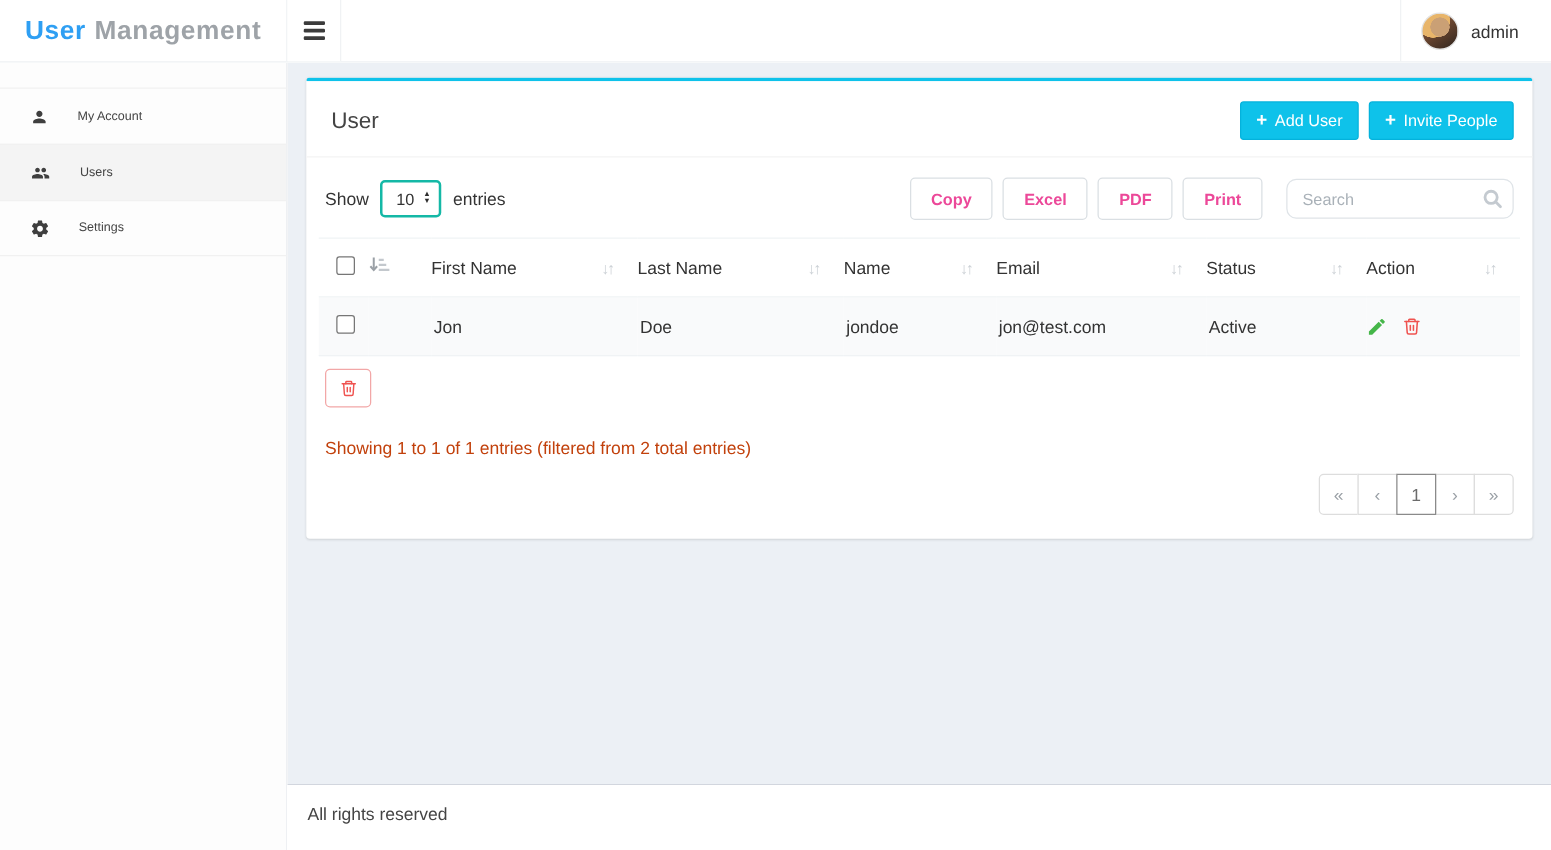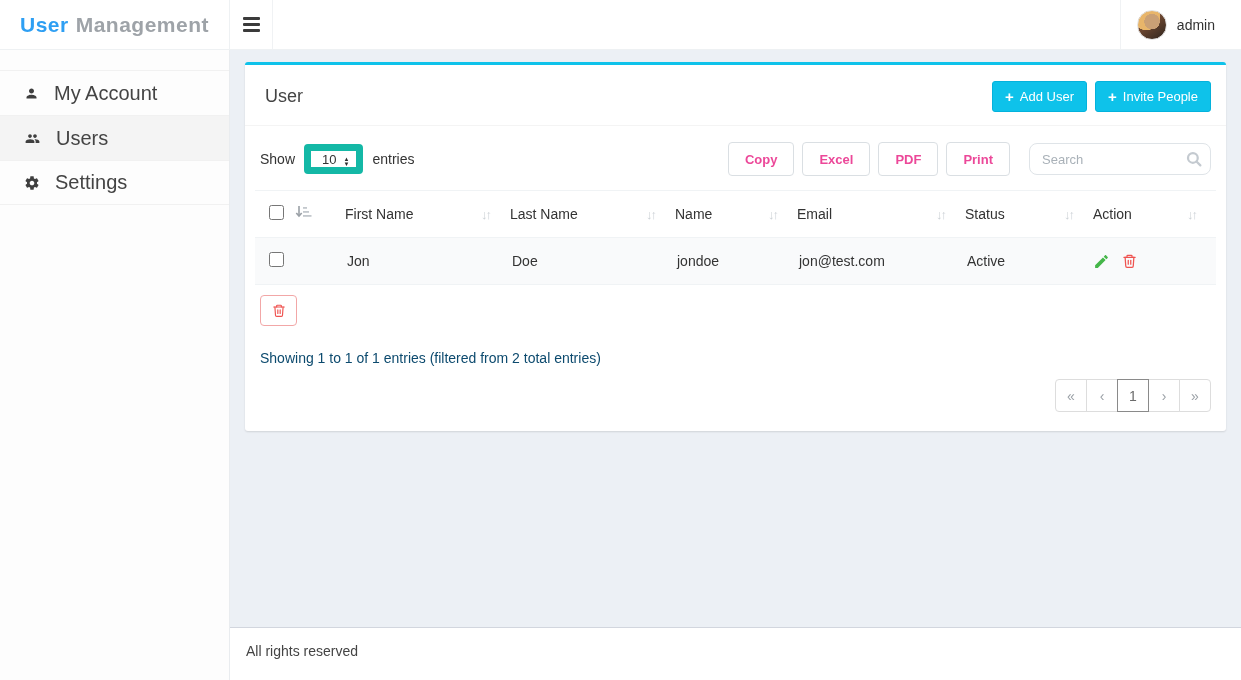--- a/index.html
+++ b/index.html
@@ -21,43 +21,43 @@
   .avatar { width:30px; height:30px; border-radius:50%;
             background: radial-gradient(circle at 50% 38%, #caa075 0 34%, rgba(0,0,0,0) 35%),
                         radial-gradient(circle at 30% 20%, #e8b56a 0 45%, rgba(0,0,0,0) 46%),
                         linear-gradient(145deg, #9a6a42 0%, #6b4630 45%, #2e241e 100%);
             border:1px solid #e3e3e3; }
   .nav-username { font-size:14px; color:#333; }
 
   
   .sidebar { position:fixed; top:50px; left:0; bottom:0; width:230px; background:#fdfdfd;
              border-right:1px solid #e9ecef; padding-top:20px; }
-  .side-item { height:45px; display:flex; align-items:center; gap:15px; padding-left:24px;
-               font-size:20px; color:#444; border-top:1px solid #f1f1f1; cursor:pointer; }
+  .side-item { height:45px; display:flex; align-items:center; gap:23px; padding-left:24px;
+               font-size:10px; color:#444; border-top:1px solid #f1f1f1; cursor:pointer; }
   .side-item:last-child { border-bottom:1px solid #f1f1f1; }
   .side-item.active { background:#f4f4f4; }
   .side-item svg { flex:0 0 auto; fill:#3f3f3f; }
 
   
   .main { margin-left:230px; padding:12px 15px 0; }
   .card { background:#fff; border-top:3px solid #0ec2ea; border-radius:3px;
           box-shadow:0 1px 2px rgba(0,0,0,.12); }
   .card-header { display:flex; align-items:center; justify-content:space-between;
                  padding:16px 15px 13px 20px; border-bottom:1px solid #f4f4f4; }
   .card-title { font-size:18px; font-weight:400; color:#444; }
   .header-actions { display:flex; gap:8px; }
   .btn-info { background:#0ec2ea; color:#fff; border:1px solid #04b2dc; border-radius:3px;
               padding:7px 12px; font-size:13px; display:inline-flex; align-items:center; gap:6px; cursor:pointer; }
   .plus-glyph { font-weight:800; font-size:15px; line-height:12px; }
 
   .card-body { padding:10px 10px 16px; }
   .controls { display:flex; align-items:center; padding:6px 5px 14px; }
   .show-group { display:flex; align-items:center; gap:9px; font-size:14px; color:#333; }
-  .select-box { height:30px; border:7px solid #14b8a6; border-radius:4px; background:#fff;
-                display:flex; align-items:flex-end; gap:7px; padding:0 7px 0 11px; font-size:13px; color:#333; cursor:pointer; }
+  .select-box { height:30px; border:2px solid #14b8a6; border-radius:4px; background:#fff;
+                display:flex; align-items:center; gap:7px; padding:0 7px 0 11px; font-size:13px; color:#333; cursor:pointer; }
   .spinner { display:flex; flex-direction:column; font-size:6px; line-height:5px; color:#2d2d2d; }
   .export-group { margin-left:auto; display:flex; gap:8px; }
   .btn-light { background:#fff; border:1px solid #dadfe3; border-radius:4px; height:34px;
                padding:0 16px; font-size:13px; font-weight:600; color:#ec4899; cursor:pointer; }
   .search-wrap { position:relative; margin-left:19px; width:182px; }
   .search-input { width:100%; height:32px; border:1px solid #dfe4e8; border-radius:8px;
                   padding:0 32px 0 12px; font-size:13px; color:#333; outline:none; }
   .search-input::placeholder { color:#a9b1b8; }
   .search-icon { position:absolute; right:8px; top:7px; }
 
@@ -71,21 +71,21 @@
   .cb { width:15px; height:15px; accent-color:#fff; cursor:pointer; }
   .cell-pad { padding-left:2px; }
   th.cb-col, td.cb-col { padding-left:14px; width:40px; }
   .action-icons { display:flex; align-items:center; gap:12px; }
   .icon-btn { background:none; border:none; cursor:pointer; padding:0; display:flex; align-items:center; }
 
   .trash-btn { margin:10px 0 0 5px; width:37px; height:31px; background:#fff;
                border:1px solid #f2a7a7; border-radius:4px; display:flex; align-items:center;
                justify-content:center; color:#ef5350; cursor:pointer; }
 
-  .summary { font-size:14px; color:#0c4a6e; padding:24px 5px 0; }
+  .summary { font-size:14px; color:#c2410c; padding:24px 5px 0; }
 
   .pagination-row { display:flex; justify-content:flex-end; padding:13px 5px 3px; }
   .pagination { display:flex; }
   .page-btn { min-width:32px; height:33px; margin-left:-1px; background:#fff; border:1px solid #ddd;
               color:#9aa0a6; font-size:14px; display:flex; align-items:center; justify-content:center; cursor:pointer; }
   .page-btn:first-child { border-radius:4px 0 0 4px; }
   .page-btn:last-child { border-radius:0 4px 4px 0; }
   .page-btn.current { border:1px solid #8a8a8a; color:#6b6b6b; position:relative; z-index:2; }
 
   

